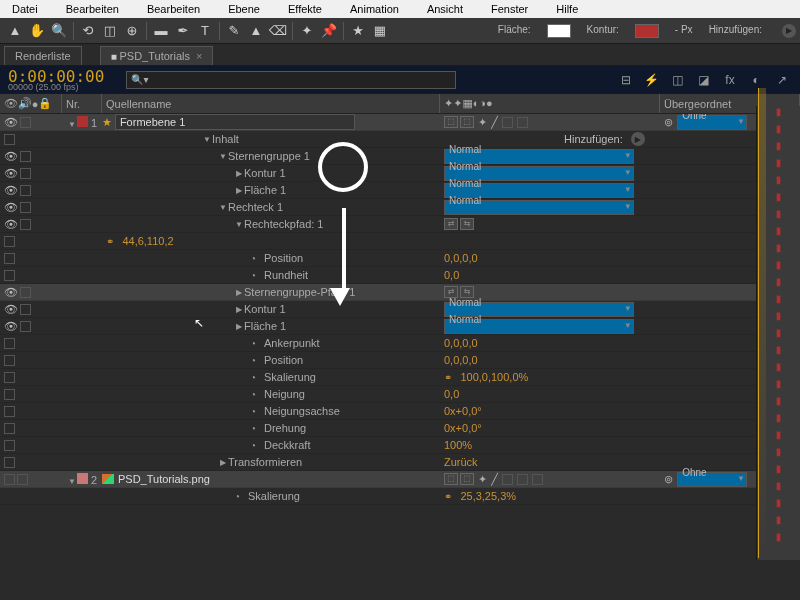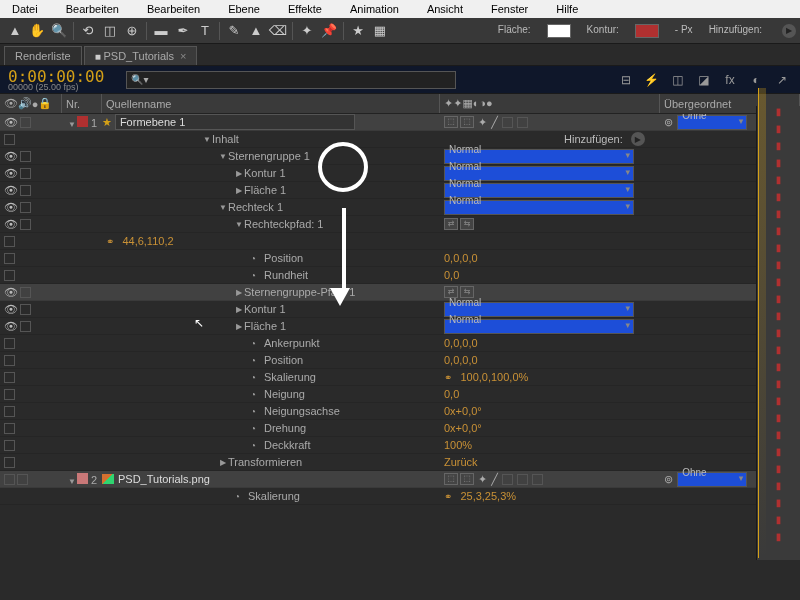--- a/index.html
+++ b/index.html
@@ -6,21 +6,21 @@
 body{background:#2a2a2a;width:800px;height:600px;overflow:hidden;position:relative}
 .menubar{background:#f0f0f0;height:18px;display:flex;padding:0 4px;gap:12px;align-items:center}
 .menubar span{color:#000;font-size:11px;padding:2px 8px;cursor:default}
 .toolbar{background:#383838;height:26px;display:flex;align-items:center;padding:0 4px;border-bottom:1px solid #1a1a1a}
 .tool-icon{width:20px;height:20px;display:flex;align-items:center;justify-content:center;color:#ccc;font-size:13px;cursor:pointer;margin:0 1px}
 .tool-sep{width:1px;height:18px;background:#555;margin:0 3px}
 .toolbar-right{margin-left:auto;display:flex;align-items:flex-start;gap:16px}
 .swatch{width:24px;height:14px;border:1px solid #666;display:inline-block}
 .toolbar-label{color:#bbb;font-size:10px}
 .tabs{background:#2a2a2a;height:22px;display:flex;align-items:flex-end;border-bottom:1px solid #1a1a1a;padding-left:4px}
-.tab{background:#3a3a3a;border:1px solid #555;border-bottom:none;padding:3px 10px;font-size:10px;color:#ccc;position:relative;margin-right:2px;cursor:pointer}
+.tab{background:#3a3a3a;border:1px solid #555;border-bottom:none;padding:3px 10px;font-size:10px;color:#ccc;position:relative;margin-right:18px;cursor:pointer}
 .tab.inactive{background:#2f2f2f;color:#888}
 .tab .x{margin-left:6px;color:#888}
 .timecode{color:#d4a017;font-family:monospace;font-size:16px;padding:0 8px;width:100px}
 .tc-sub{color:#888;font-size:9px;padding-left:8px;margin-top:-4px}
 .search{flex:1;display:flex;align-items:center;padding:0 6px}
 .search-box{background:#222;border:1px solid #555;height:18px;width:330px;padding:0 4px;font-size:10px;color:#aaa;display:flex;align-items:center}
 .header-icons{display:flex;gap:6px;padding-right:8px}
 .hdr-icon{width:20px;height:18px;display:flex;align-items:center;justify-content:center;color:#999;font-size:12px}
 .colhead{background:#3a3a3a;height:20px;display:flex;align-items:center;border-bottom:1px solid #222;font-size:10px;color:#999}
 .colhead>div{border-right:1px solid #555;height:100%;display:flex;align-items:center;padding:0 4px}
@@ -39,21 +39,21 @@
 .row .modec{width:220px;display:flex;align-items:center;padding-left:4px;gap:4px}
 .row .parc{width:140px;display:flex;align-items:center;gap:4px;padding-left:4px}
 .tw{width:10px;display:inline-block;text-align:center;color:#999;cursor:pointer;font-size:8px}
 .tw.open::before{content:"▼"}
 .tw.closed::before{content:"▶"}
 .stopwatch{width:12px;height:12px;display:inline-block;color:#999;margin-right:2px}
 .stopwatch::before{content:"◔";font-size:10px}
 .indent{display:inline-block}
 .prop-val{color:#c99136}
 .link-icon{color:#c99136;margin-right:4px;font-size:10px}
-.dropdown{background:#1d4ed8;border:1px solid #555;height:15px;padding:0 14px 13px 4px;font-size:10px;color:#bbb;position:relative;min-width:70px;display:flex;align-items:center;cursor:pointer}
+.dropdown{background:#0369a1;border:1px solid #555;height:15px;padding:0 14px 13px 4px;font-size:10px;color:#bbb;position:relative;min-width:70px;display:flex;align-items:center;cursor:pointer}
 .dropdown::after{content:"▾";position:absolute;right:3px;top:0;font-size:9px;color:#888}
 .eye{color:#bbb;font-size:11px}
 .sq{width:11px;height:11px;border:1px solid #555;display:inline-block}
 .color-chip{width:11px;height:11px;display:inline-block}
 .red{background:#b03030}
 .pink{background:#c97878}
 .layer-name-box{background:#333;border:1px solid #555;padding:1px 4px;width:240px;color:#ddd}
 .tl-right{position:absolute;right:0;top:106px;width:44px;height:454px;background:#3a3a3a;border-left:1px solid #1a1a1a}
 .tl-right .mk{color:#b03030;text-align:center;font-size:10px;height:17px}
 .playhead{position:absolute;right:34px;top:88px;width:8px;height:470px;background:linear-gradient(to bottom,rgba(212,160,23,0.3),rgba(212,160,23,0));border-left:1px solid #d4a017;pointer-events:none}

